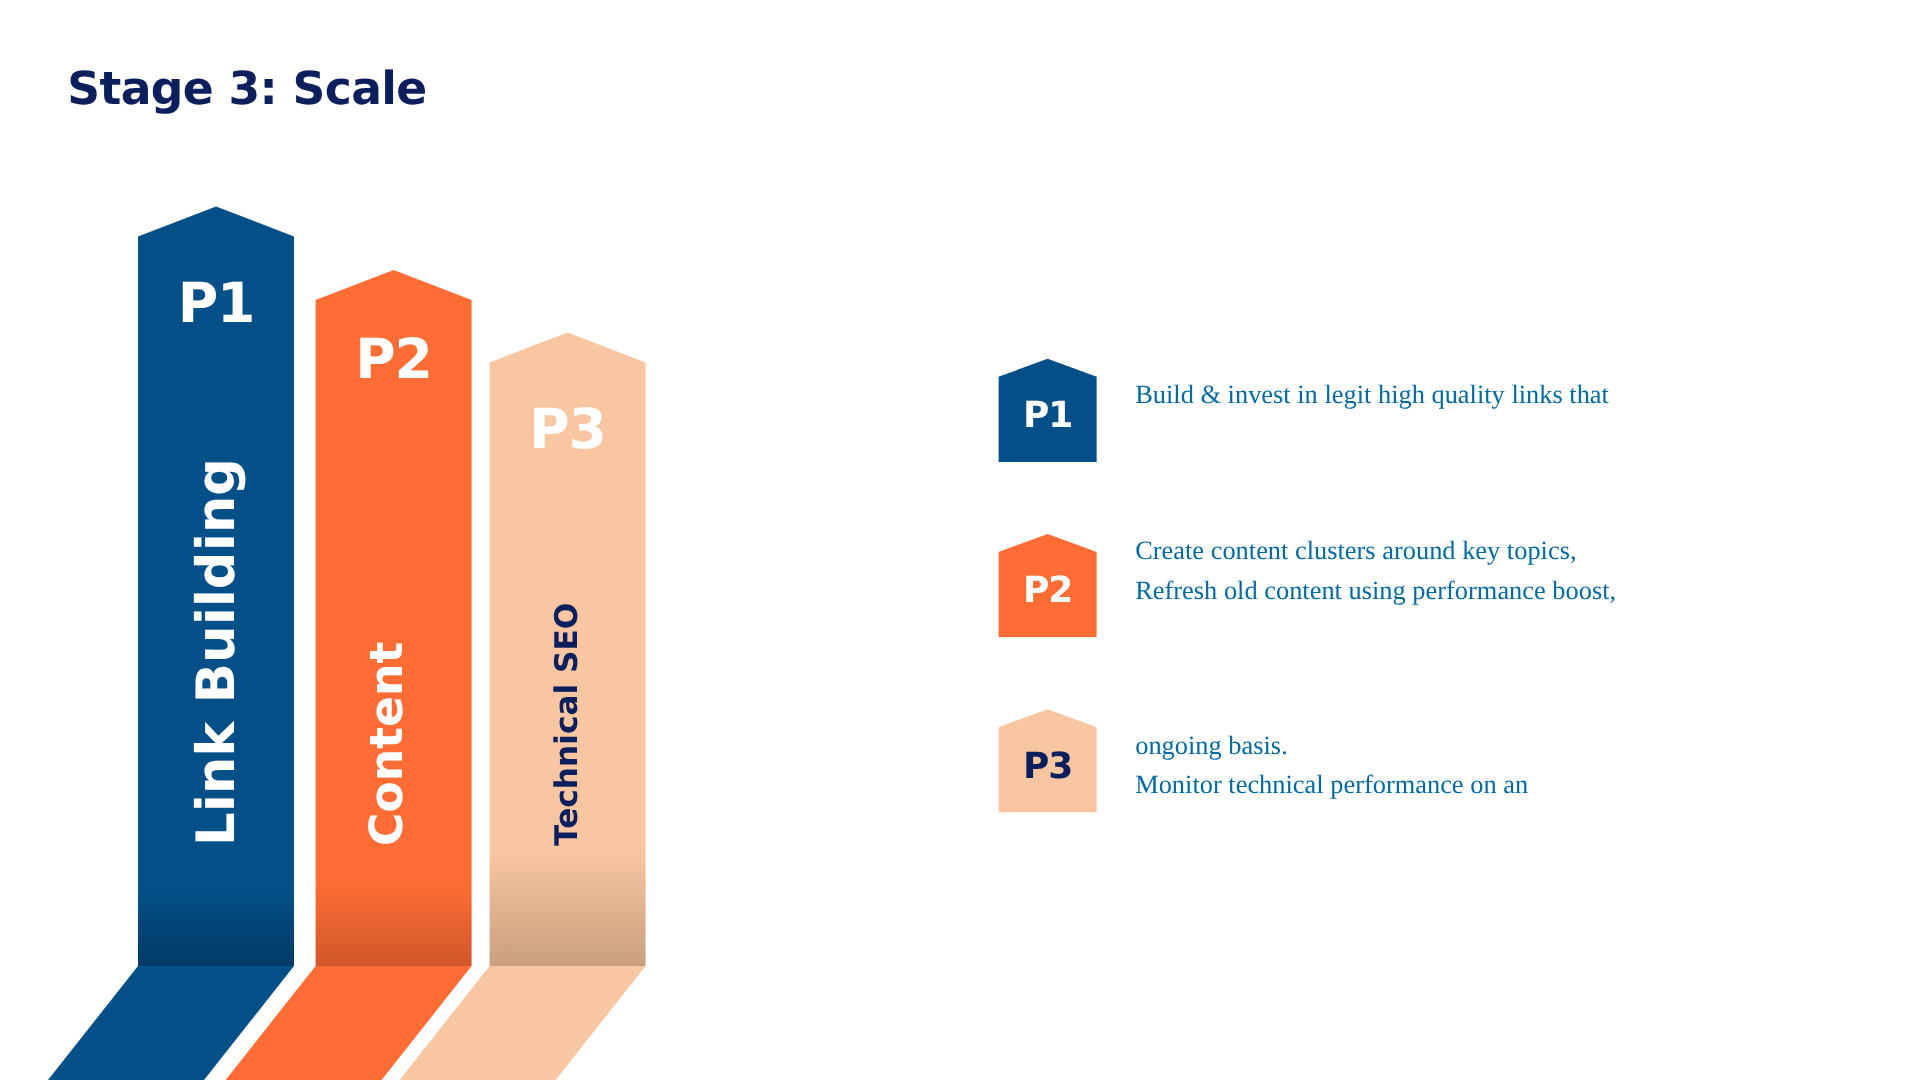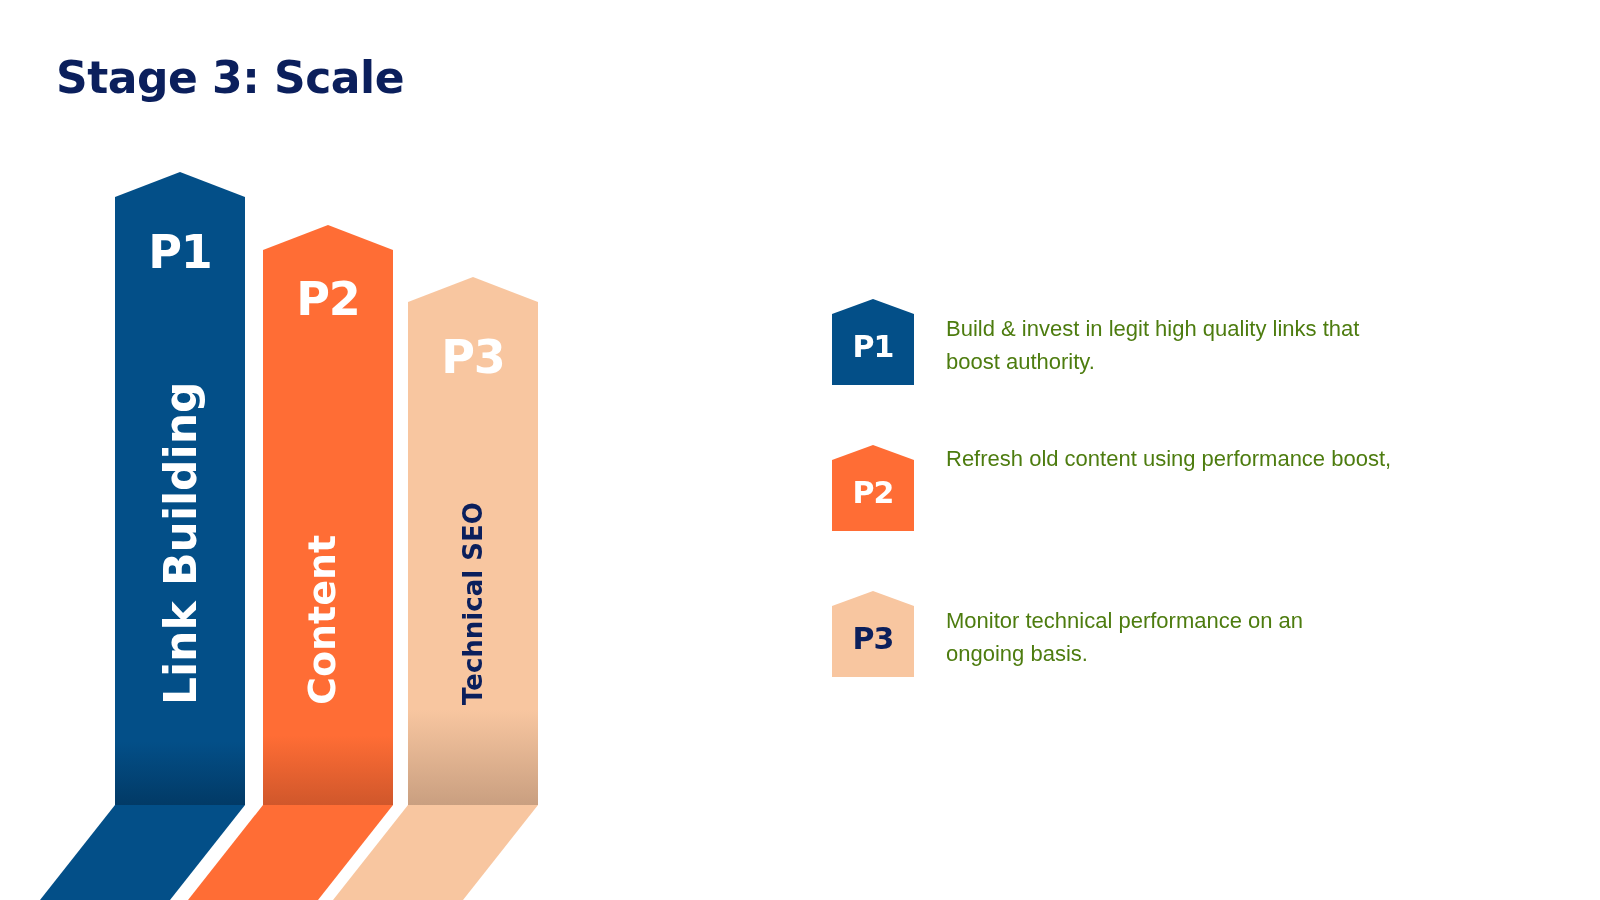--- a/index.html
+++ b/index.html
@@ -1,31 +1,31 @@
 <!DOCTYPE html>
 <html><head>
 <meta charset="utf-8">
 <style>
   html, body { margin:0; padding:0; }
   body { width:1600px; height:900px; background:#ffffff; position:relative; overflow:hidden;
          font-family:"Liberation Sans", "DejaVu Sans", sans-serif; }
-  .title { position:absolute; left:56px; top:52px; margin:0; font-size:44px; font-weight:bold;
+  .title { position:absolute; left:56px; top:52px; margin:0; font-size:38px; font-weight:bold;
            color:#0B1F5C; letter-spacing:-0.5px; font-family:"DejaVu Sans", sans-serif; }
   svg.bars { position:absolute; left:0; top:0; }
   .bar-label-p { position:absolute; width:130px; text-align:center; font-weight:bold; font-size:46px;
                  color:#ffffff; font-family:"DejaVu Sans", sans-serif; letter-spacing:-1px; }
   .vlabel { position:absolute; transform-origin:left top; transform:rotate(-90deg); white-space:nowrap;
             font-weight:bold; font-family:"DejaVu Sans", sans-serif; }
   .legend-row { position:absolute; left:832px; width:700px; height:90px; }
   .badge { position:absolute; left:0; top:0; width:82px; height:86px; }
   .badge svg { position:absolute; left:0; top:0; }
   .badge-text { position:absolute; left:0; top:30px; width:82px; text-align:center; font-weight:bold;
                 font-size:30px; font-family:"DejaVu Sans", sans-serif; letter-spacing:-1px; }
-  .desc { position:absolute; left:114px; font-size:22px; line-height:33px; color:#4d7c0f;
-          font-family:Liberation Sans, sans-serif; }
+  .desc { position:absolute; left:114px; font-size:22px; line-height:33px; color:#0369a1;
+          font-family:Liberation Serif, serif; }
 </style>
 </head>
 <body>
 
 <h1 class="title">Stage 3: Scale</h1>
 
 <svg class="bars" width="1600" height="900">
   <defs>
     <linearGradient id="g1" x1="0" y1="0" x2="0" y2="1">
       <stop offset="0" stop-color="#034F88"></stop>
@@ -63,40 +63,40 @@
 
 <div class="legend-row" style="top:299px;">
   <div class="badge">
     <svg width="82" height="86">
         <polygon points="0,15 41,0 82,15 82,86 0,86" fill="#034F88"></polygon>
       </svg>
     <div class="badge-text" style="color:#ffffff;">P1</div>
   </div>
   <div class="desc" style="top:13px;">
     <div>Build &amp; invest in legit high quality links that</div>
-    <div>boost authority.</div>
   </div>
 </div>
 
 <div class="legend-row" style="top:445px;">
   <div class="badge">
     <svg width="82" height="86">
         <polygon points="0,15 41,0 82,15 82,86 0,86" fill="#FF6D35"></polygon>
       </svg>
     <div class="badge-text" style="color:#ffffff;">P2</div>
   </div>
   <div class="desc" style="top:-3px;">
+    <div>Create content clusters around key topics,</div>
     <div>Refresh old content using performance boost,</div>
   </div>
 </div>
 
 <div class="legend-row" style="top:591px;">
   <div class="badge">
     <svg width="82" height="86">
         <polygon points="0,15 41,0 82,15 82,86 0,86" fill="#F8C6A0"></polygon>
       </svg>
     <div class="badge-text" style="color:#0B1F5C;">P3</div>
   </div>
   <div class="desc" style="top:13px;">
+    <div>ongoing basis.</div>
     <div>Monitor technical performance on an</div>
-    <div>ongoing basis.</div>
   </div>
 </div>
 
 </body></html>

